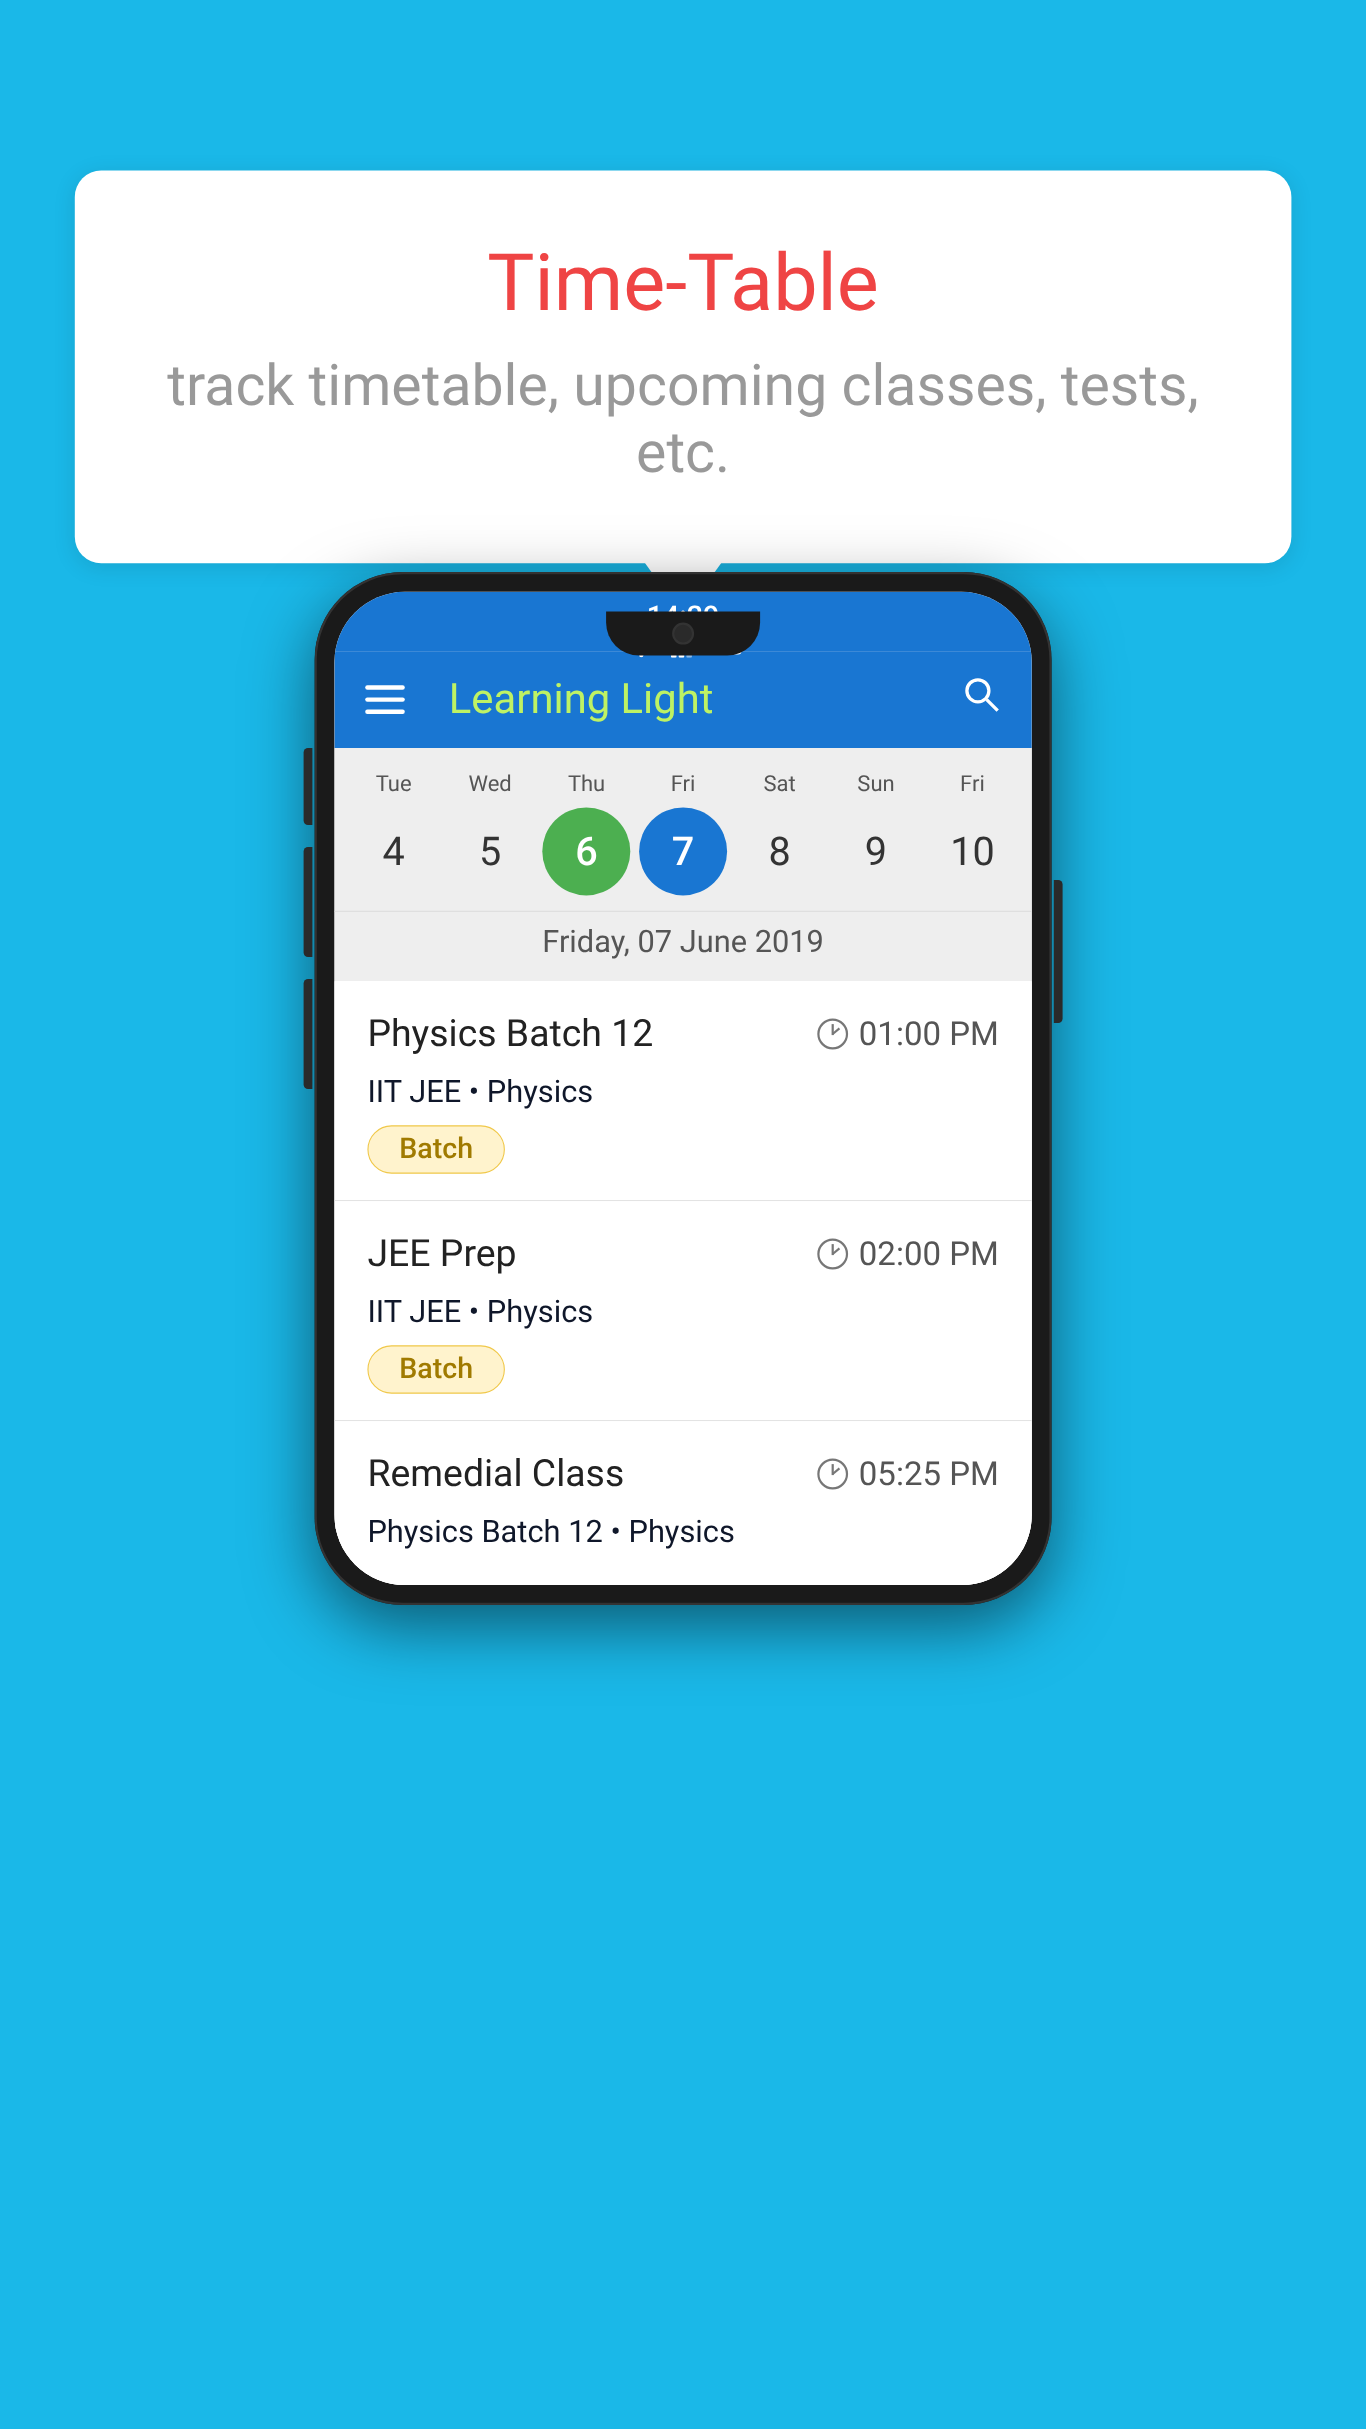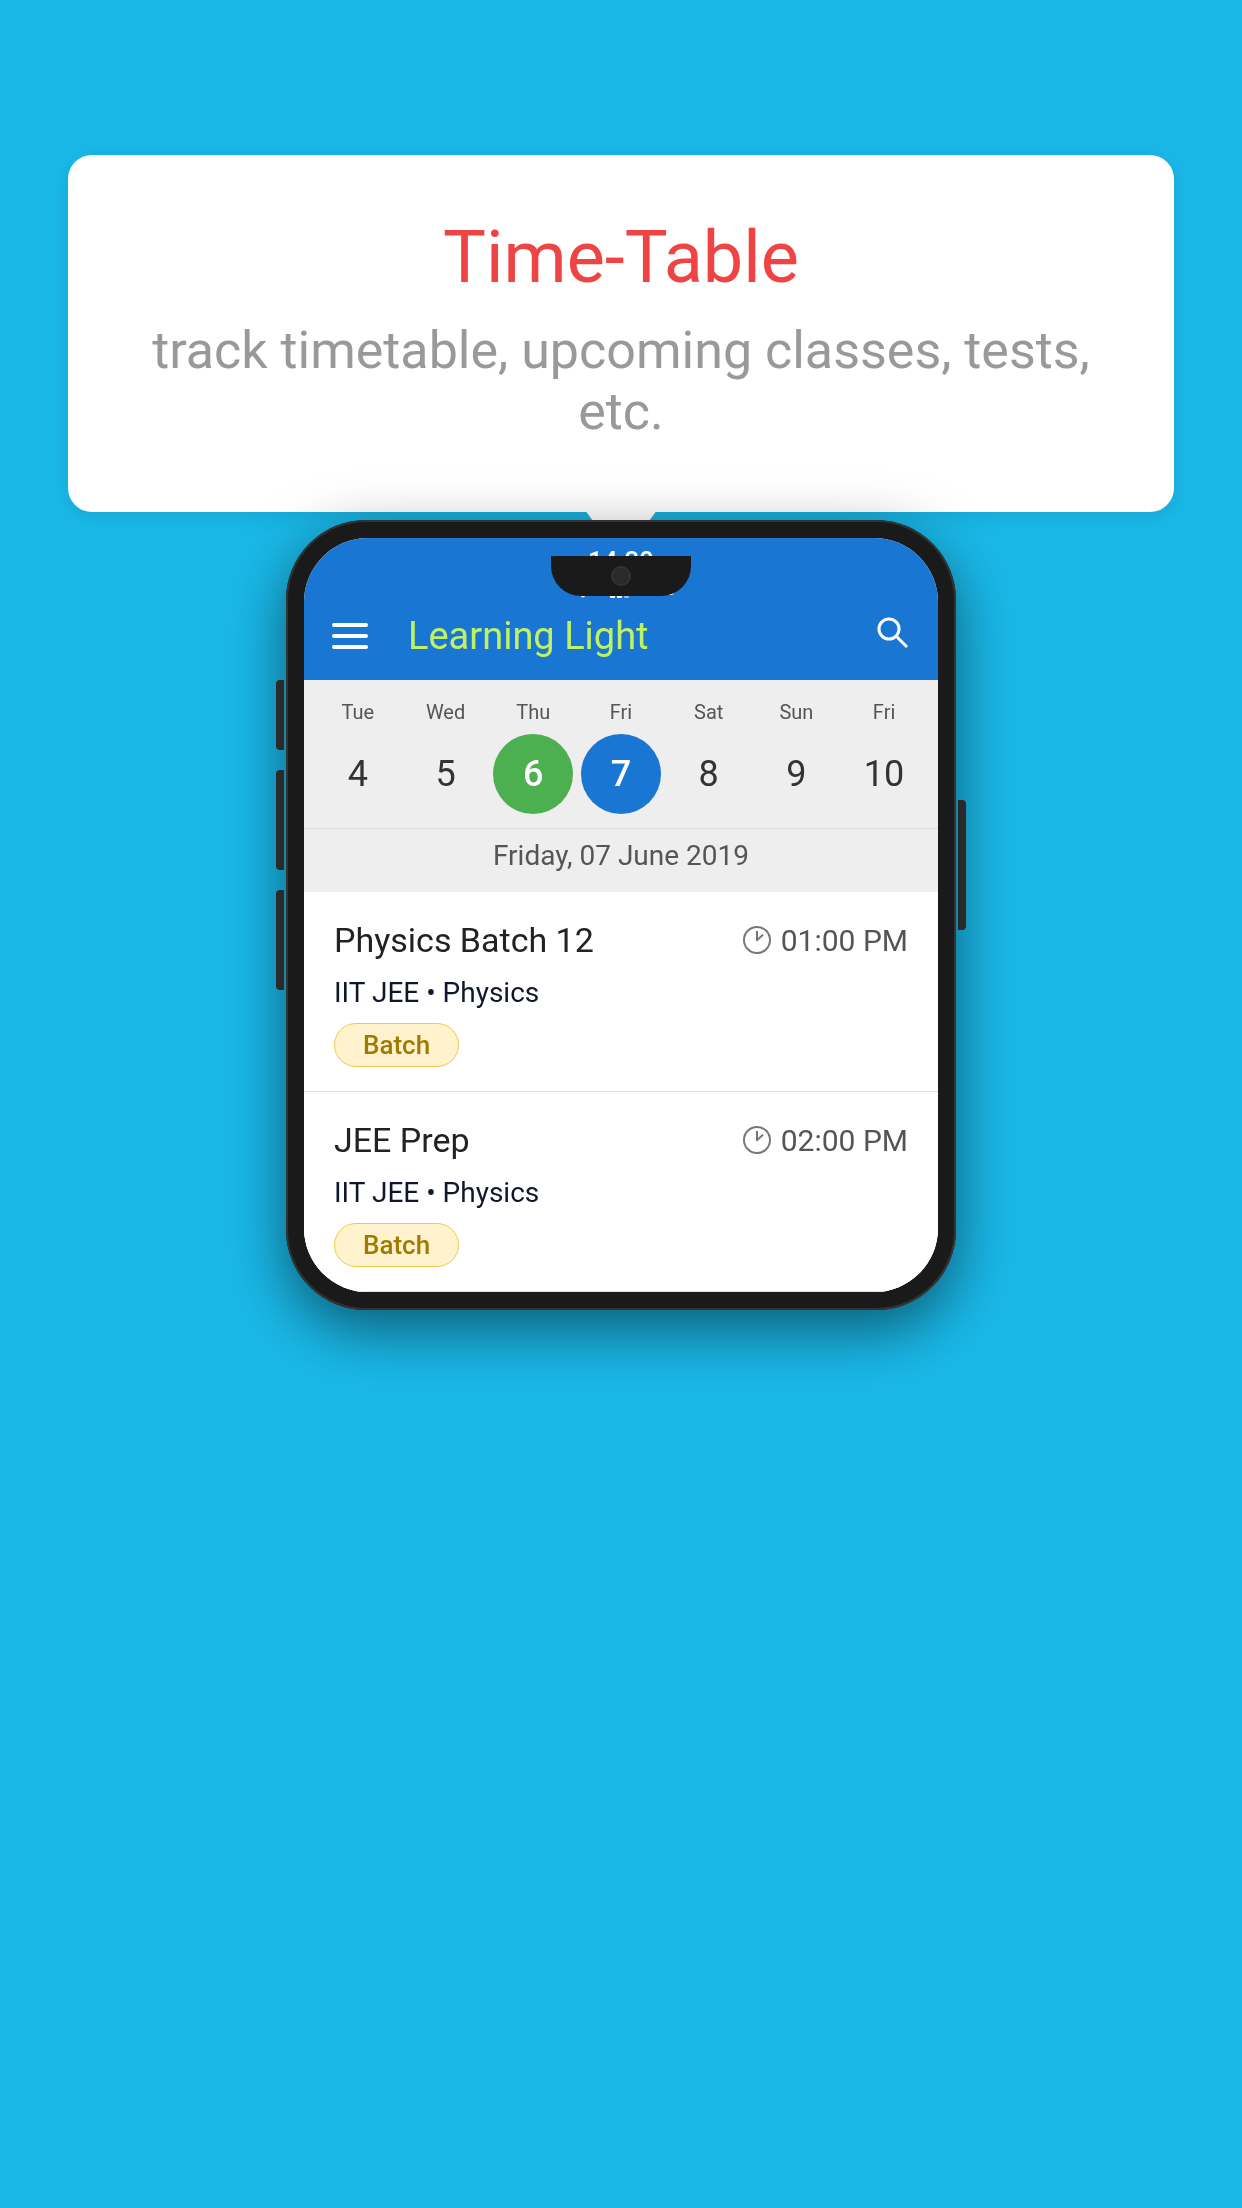--- a/index.html
+++ b/index.html
@@ -489,17 +489,28 @@
       <div class="schedule-item-header">
         <span class="schedule-title">JEE Prep</span>
         <div class="schedule-time">
           <div class="clock-icon"></div>
           <span>02:00 PM</span>
         </div>
       </div>
       <div class="schedule-subtitle">IIT JEE • Physics</div>
       <span class="batch-badge">Batch</span>
     </div>
+          <div class="schedule-item-partial">
+      <div class="schedule-item-header">
+        <span class="schedule-title">Remedial Class</span>
+        <div class="schedule-time">
+          <div class="clock-icon"></div>
+          <span>05:25 PM</span>
+        </div>
+      </div>
+      <div class="schedule-subtitle">Physics Batch 12 • Physics</div>
+
+    </div>
         </div>
 
     </div>
   </div>
 </div>
 
 </body></html>

